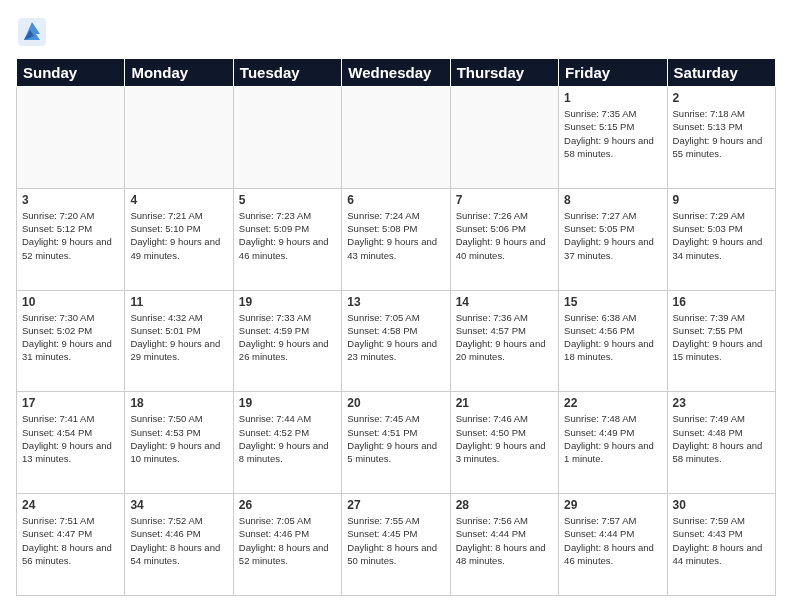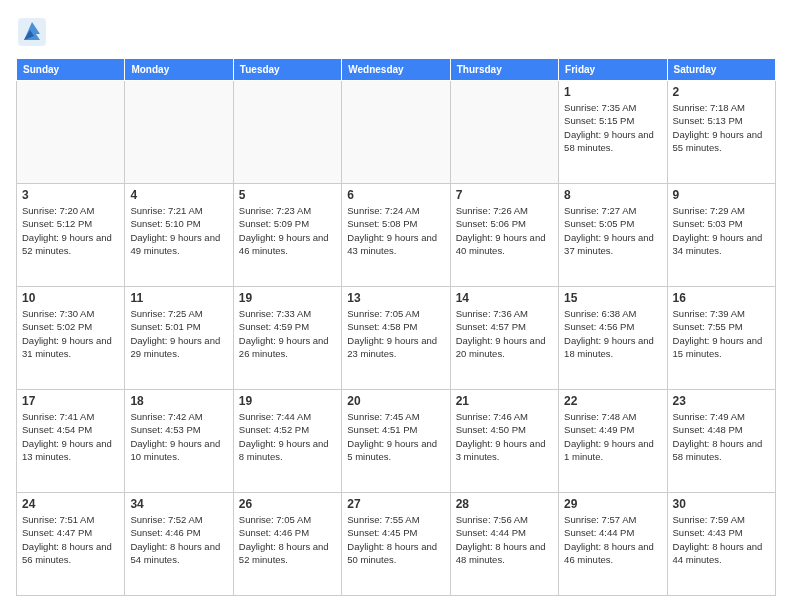--- a/index.html
+++ b/index.html
@@ -55,25 +55,25 @@
       font-size: 14px;
       color: #555;
     }
     .calendar {
       flex: 1;
       border-collapse: collapse;
       width: 100%;
       table-layout: fixed;
     }
     .calendar th {
-      background: #3b82f6;
+      background: #0f172a;
       color: #fff;
       text-align: left;
       padding: 5px 6px;
-      font-size: 10px;
+      font-size: 15px;
       border: 1px solid #fff;
     }
     .calendar td {
       border: 1px solid #ccc;
       vertical-align: top;
       padding: 4px 5px;
       font-size: 10px;
       color: #333;
       background: #fff;
       height: 80px;
@@ -195,21 +195,21 @@
         </tr>
         <tr>
           <td>
             <span class="day-num">10</span>
             <div class="day-info">Sunrise: 7:30 AM
 Sunset: 5:02 PM
 Daylight: 9 hours and 31 minutes.</div>
           </td>
           <td>
             <span class="day-num">11</span>
-            <div class="day-info">Sunrise: 7:25 AM
+            <div class="day-info">Sunrise: 4:32 AM
 Sunset: 5:01 PM
 Daylight: 9 hours and 29 minutes.</div>
           </td>
           <td>
             <span class="day-num">19</span>
             <div class="day-info">Sunrise: 7:33 AM
 Sunset: 4:59 PM
 Daylight: 9 hours and 26 minutes.</div>
           </td>
           <td>
@@ -239,21 +239,21 @@
         </tr>
         <tr>
           <td>
             <span class="day-num">17</span>
             <div class="day-info">Sunrise: 7:41 AM
 Sunset: 4:54 PM
 Daylight: 9 hours and 13 minutes.</div>
           </td>
           <td>
             <span class="day-num">18</span>
-            <div class="day-info">Sunrise: 7:42 AM
+            <div class="day-info">Sunrise: 7:50 AM
 Sunset: 4:53 PM
 Daylight: 9 hours and 10 minutes.</div>
           </td>
           <td>
             <span class="day-num">19</span>
             <div class="day-info">Sunrise: 7:44 AM
 Sunset: 4:52 PM
 Daylight: 9 hours and 8 minutes.</div>
           </td>
           <td>

